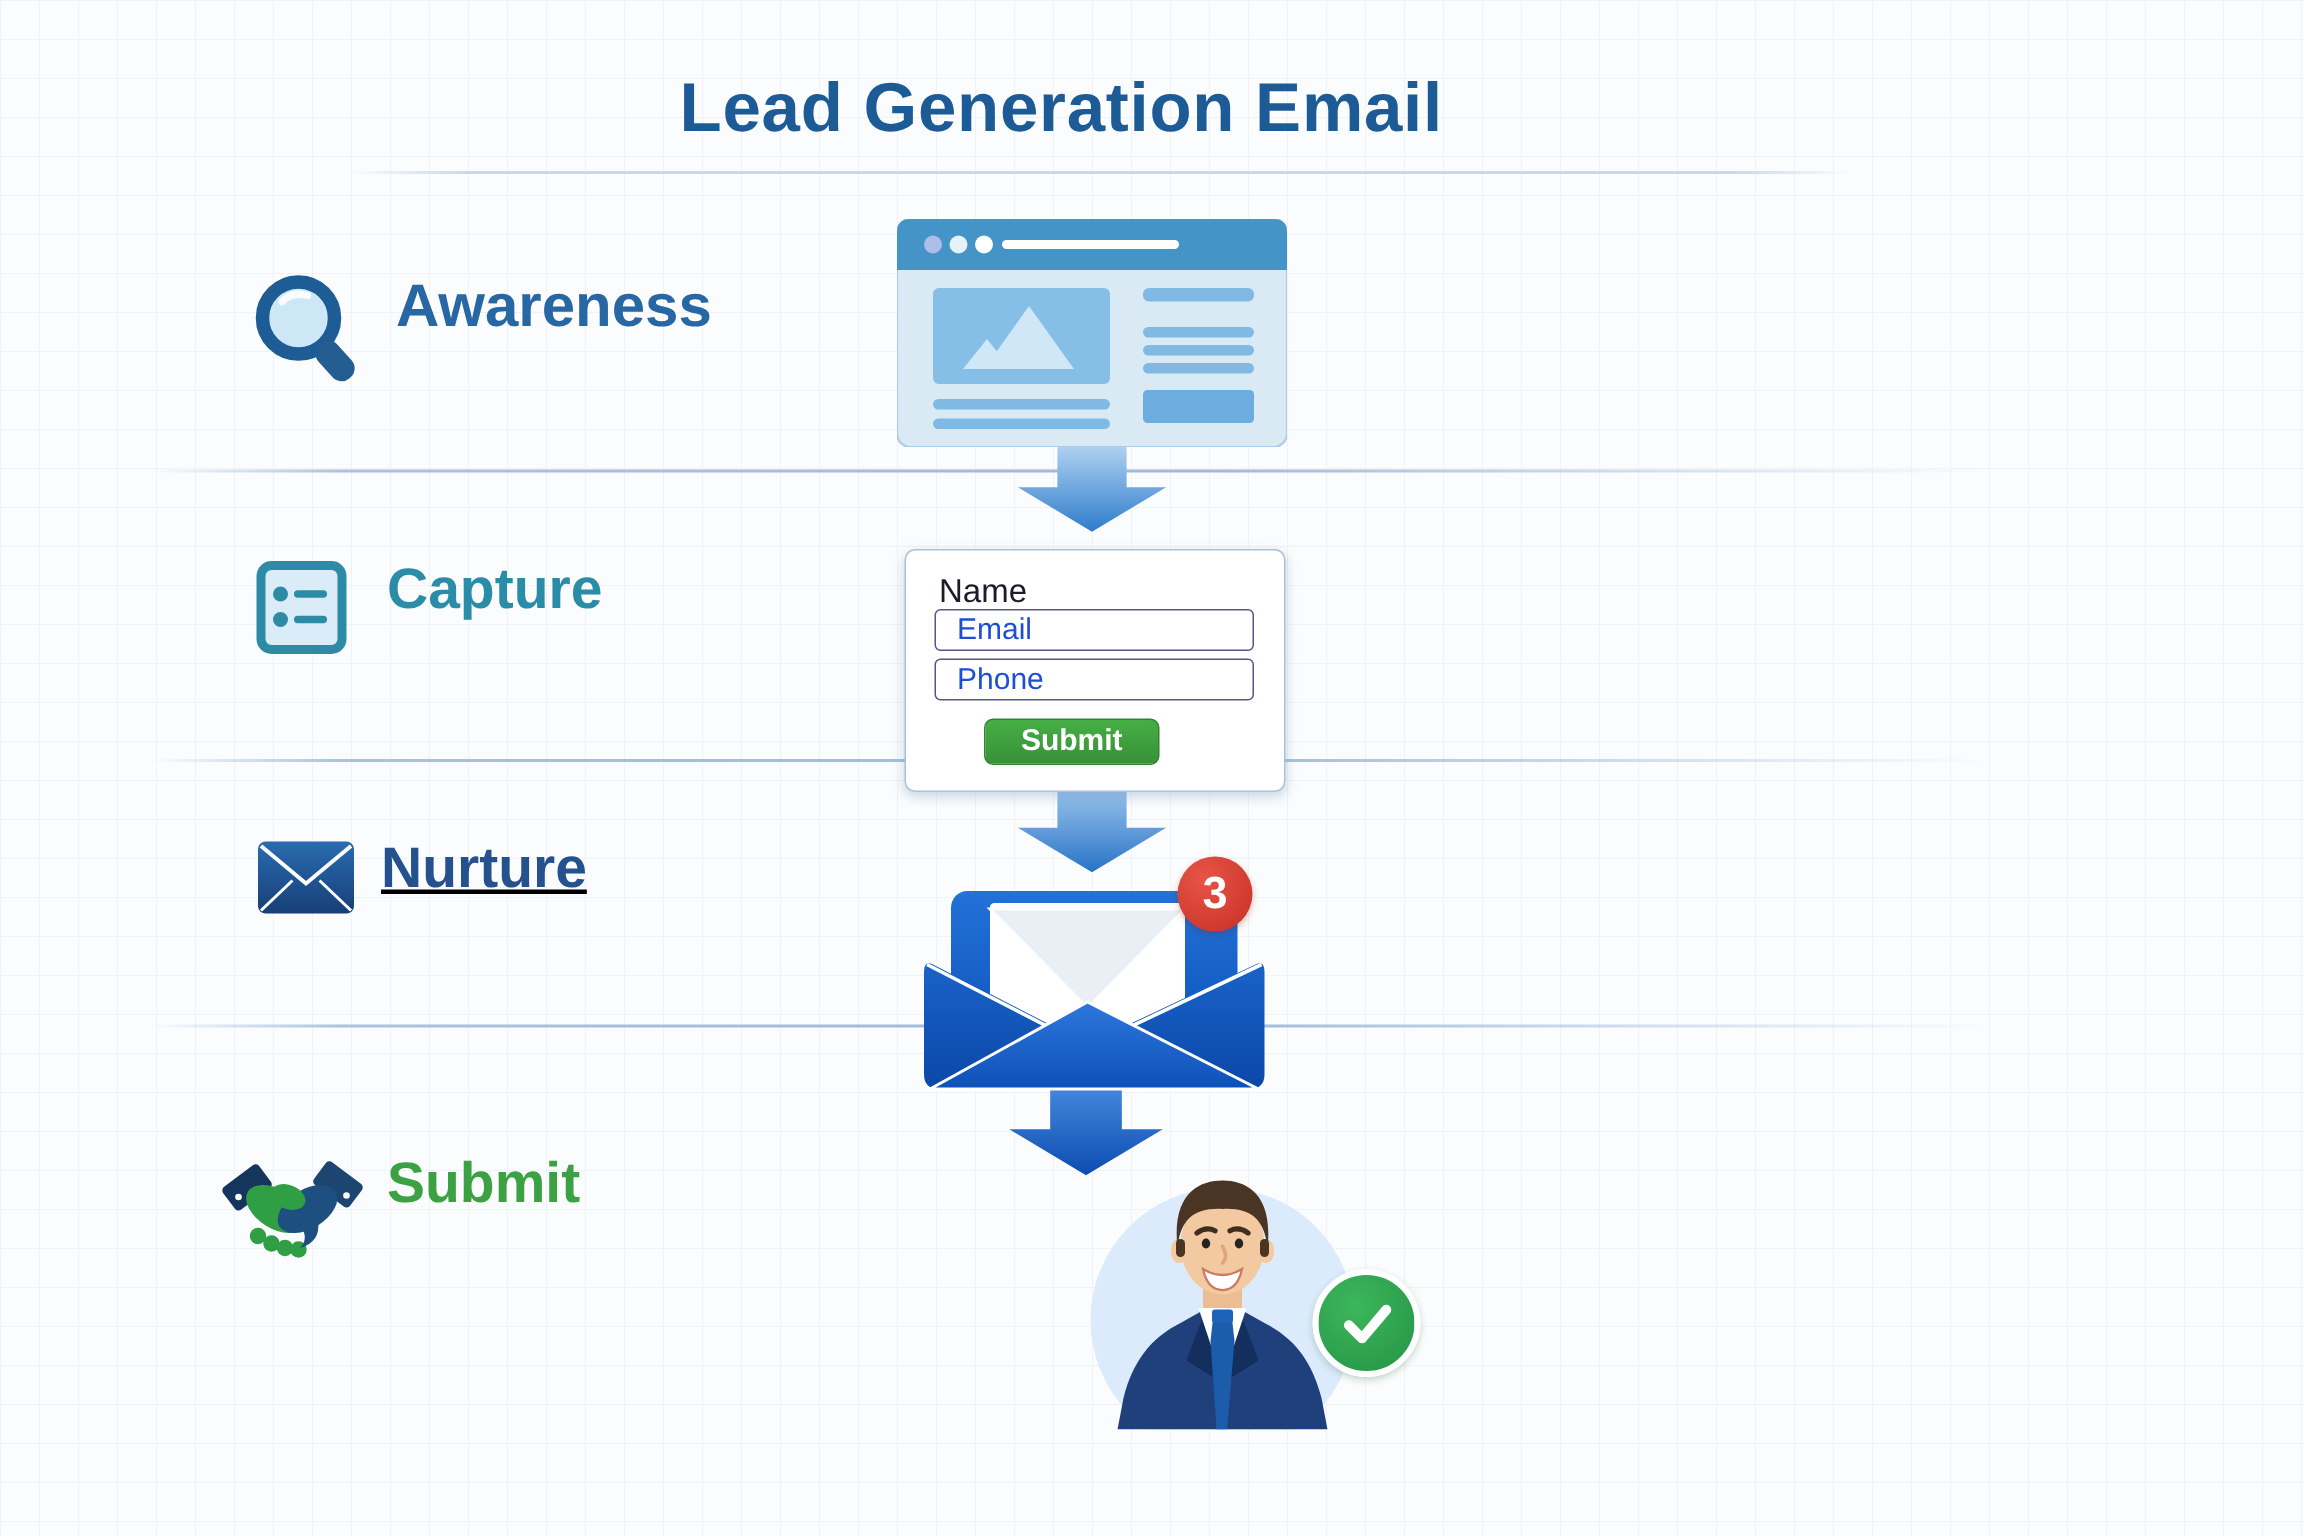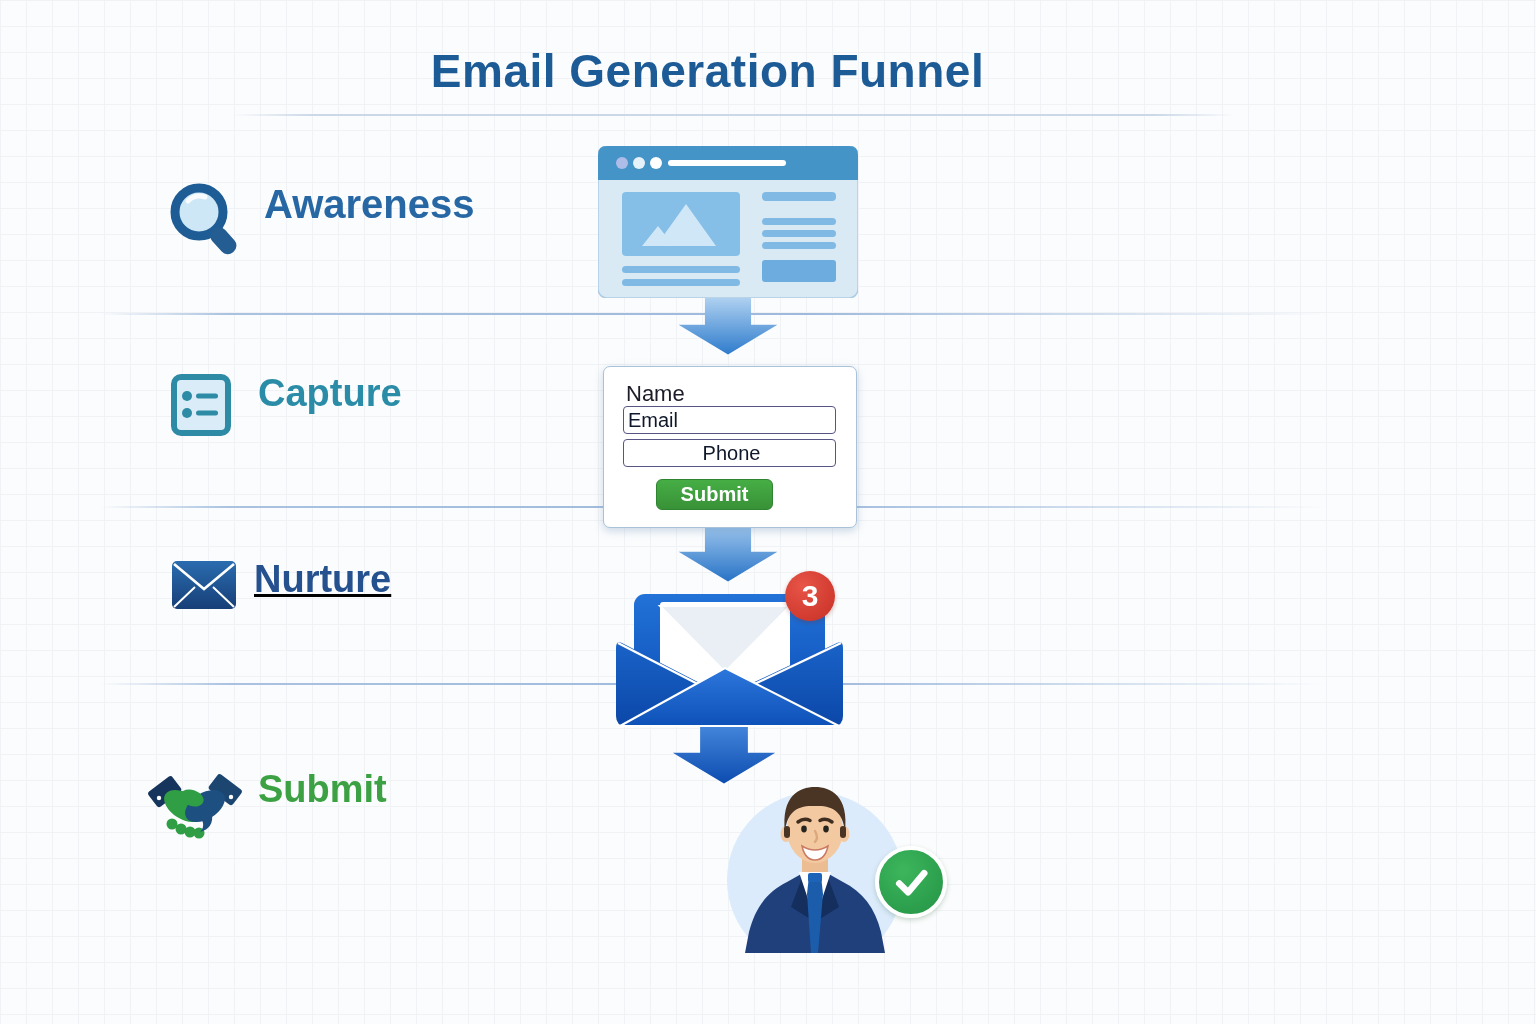--- a/index.html
+++ b/index.html
@@ -30,42 +30,42 @@
   .st-nurture{left:170px;top:558px;text-decoration:underline;}  .st-nurture .stage-label{color:#25518f;}
   .st-convert{left:148px;top:768px;}  .st-convert .stage-label{color:#3ba142;}
   
   .browser{left:598px;top:146px;}
   .form-card{left:603px;top:366px;width:252px;height:160px;background:#ffffff;
     border:1.5px solid #a9c2da;border-radius:7px;
     box-shadow:0 3px 8px rgba(110,145,185,.35);}
   .form-name{position:absolute;left:22px;top:14px;font-size:22px;color:#1c1c28;}
   .form-input{position:absolute;left:19px;width:213px;height:28px;background:#fff;
     border:1.4px solid #565584;border-radius:4px;font-family:"Liberation Sans",sans-serif;
-    font-size:20px;color:#0f172a;padding:0 0 0 4px;box-sizing:border-box;outline:none;}
-  .in-email{top:39px;} .in-phone{top:72px;text-align:center;}
+    font-size:20px;color:#1d4ed8;padding:0 0 0 14px;box-sizing:border-box;outline:none;}
+  .in-email{top:39px;} .in-phone{top:72px;}
   .submit-btn{position:absolute;left:52px;top:112px;width:117px;height:31px;
     background:linear-gradient(#46ae45,#389137);border:1px solid #2f8430;border-radius:6px;
     color:#fff;font-weight:bold;font-size:20px;font-family:"Liberation Sans",sans-serif;cursor:pointer;}
   
   .badge{left:785px;top:571px;width:50px;height:50px;border-radius:50%;
     background:radial-gradient(circle at 35% 30%,#e85447,#c62f25);
     color:#fff;font-weight:bold;font-size:30px;display:flex;align-items:center;justify-content:center;
     box-shadow:0 2px 4px rgba(120,40,30,.3);}
   
   .check{left:875px;top:846px;width:64px;height:64px;border-radius:50%;
     background:radial-gradient(circle at 38% 32%,#3cb65c,#249345);
     border:4px solid #ffffff;display:flex;align-items:center;justify-content:center;
     box-shadow:0 2px 5px rgba(40,100,60,.25);}
 </style>
 </head>
 <body>
 
 <div class="canvas">
 
-  <div class="abs title">Email Generation Funnel</div>
+  <div class="abs title">Lead Generation Email</div>
   <div class="abs title-rule"></div>
 
   <div class="abs divider d1"></div>
   <div class="abs divider d2"></div>
   <div class="abs divider d3"></div>
 
   <div class="abs stage st-awareness">
     <span>
       <svg width="80" height="84" viewBox="0 0 80 84">
         <circle cx="31" cy="30" r="24" fill="#cde7f7" stroke="#1d5c94" stroke-width="9"></circle>

